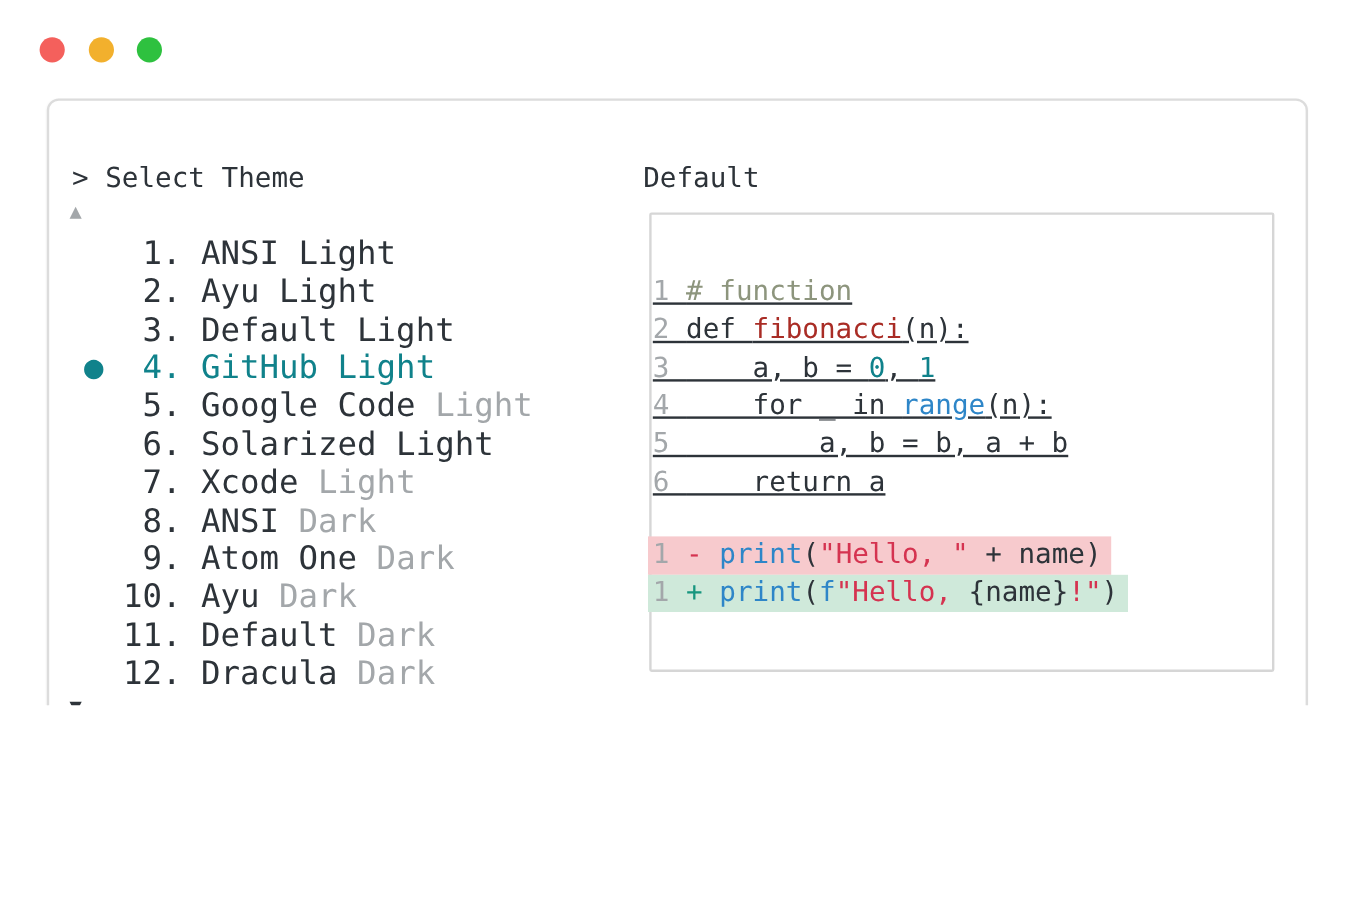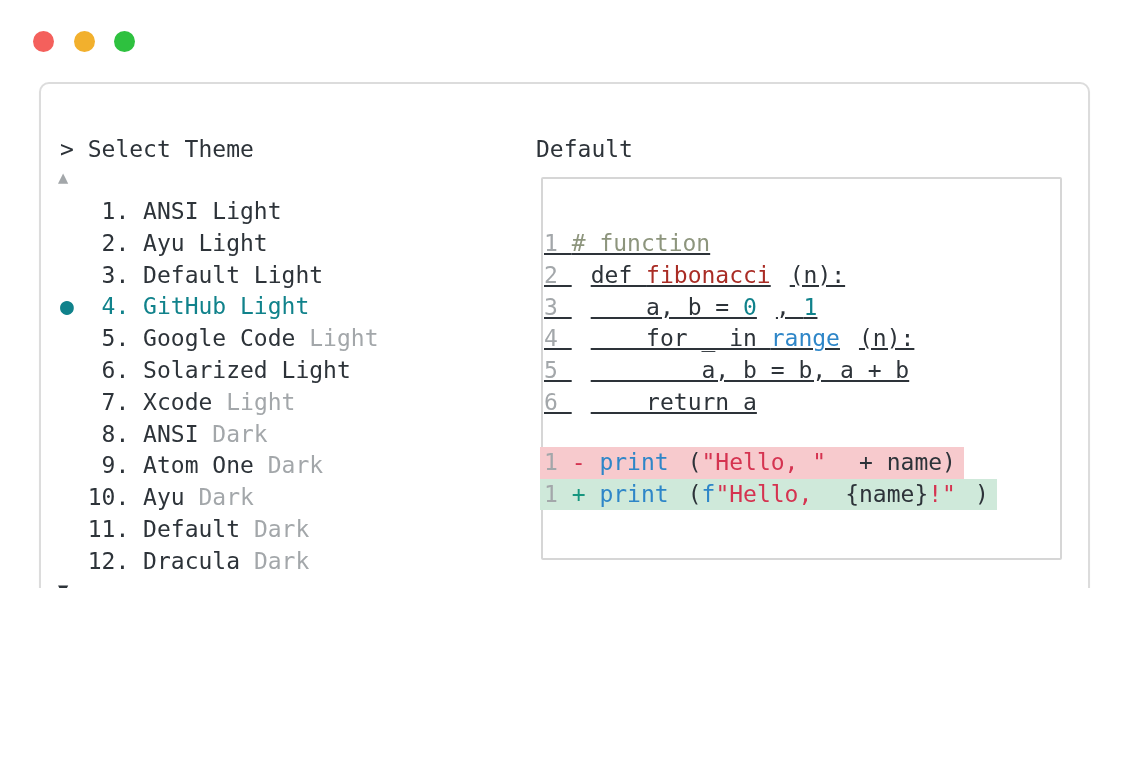--- a/index.html
+++ b/index.html
@@ -16,40 +16,40 @@
   
   .panel{
     position:absolute;left:39px;top:82px;width:1047px;height:632px;
     border:2px solid var(--panel-border);border-radius:10px;background:#fff;
     box-shadow:0 1px 2px rgba(0,0,0,0.04);
   }
   .mono{font-size:23px;line-height:32px;white-space:pre;}
   .prompt{position:absolute;left:60px;top:133px;color:var(--text);}
   .arrow-up{position:absolute;left:58px;top:169px;font-size:17px;line-height:17px;color:var(--muted);}
   .arrow-down{position:absolute;left:58px;top:581px;font-size:17px;line-height:17px;color:var(--text);}
-  .theme-list{position:absolute;left:60px;top:196px;font-size:23px;line-height:31.8px;white-space:pre;}
+  .theme-list{position:absolute;left:70px;top:196px;font-size:27px;line-height:31.8px;white-space:pre;}
   .titem{height:31.8px;}
   .titem .iname,.titem .num,.titem .marker{color:var(--text);}
   .titem .suffix{color:var(--muted);}
   .titem.selected .marker,.titem.selected .num,.titem.selected .iname{color:var(--teal);}
   .hint{position:absolute;left:48px;top:645px;color:var(--muted);}
   
   .preview-title{position:absolute;left:536px;top:133px;color:var(--text);}
   .preview-box{
     position:absolute;left:541px;top:177px;width:517px;height:379px;
     border:2px solid var(--box-border);border-radius:2px;background:#fff;
   }
   .preview-code{position:absolute;left:544px;top:228px;font-size:23px;line-height:31.8px;white-space:pre;text-decoration:underline;}
   .cl{height:31.8px;}
   .cl.blank{height:28px;}
   .lineno{color:var(--muted);}
   .diffbg{display:inline-block;padding:0 8px 0 4px;margin-left:-4px;}
   .dred{background:var(--diff-red-bg);}
   .dgreen{background:var(--diff-green-bg);}
-  .c-plain{color:var(--text);margin-left:19px;}
+  .c-plain{color:var(--text);}
   .c-comment{color:var(--comment);}
   .c-func{color:var(--brick);}
   .c-num{color:var(--teal);}
   .c-blue{color:var(--blue);}
   .c-str{color:var(--crimson);}
   .c-minus{color:var(--crimson);}
   .c-plus{color:var(--plus);}
 </style>
 </head>
 <body>

